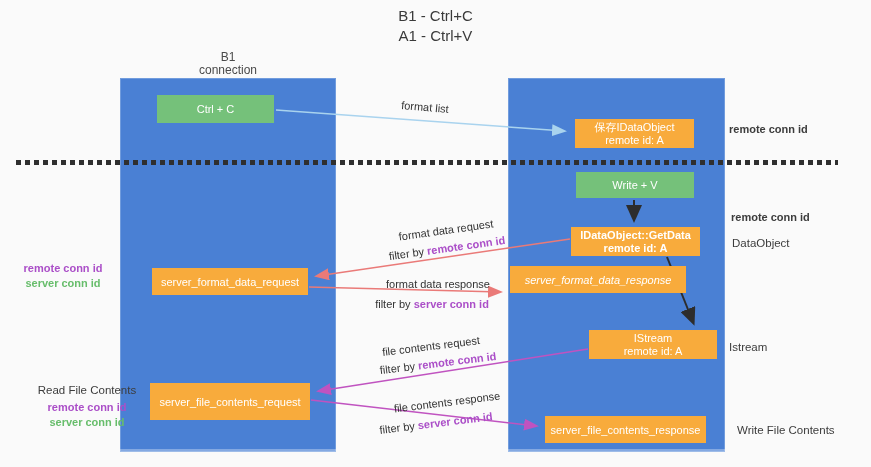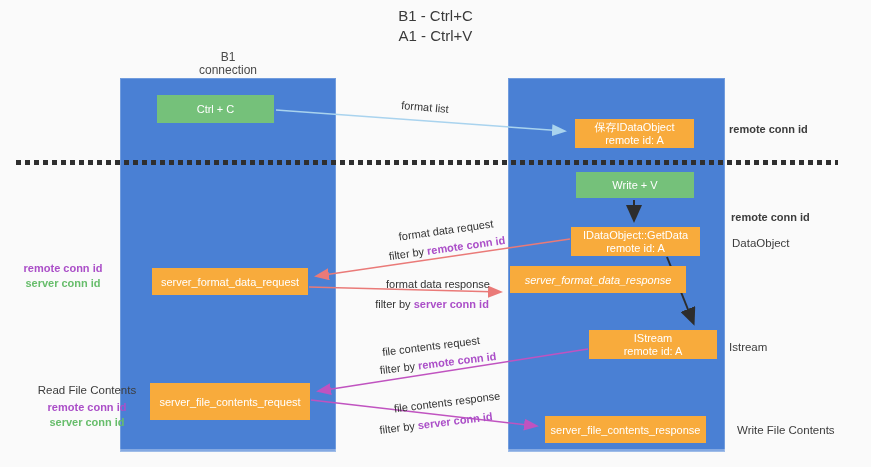--- a/index.html
+++ b/index.html
@@ -98,21 +98,21 @@
 
   <div class="node orange" style="left:575px; top:119px; width:119px; height:29px;">
     <div class="l2">保存IDataObject</div>
     <div class="l2">remote id: A</div>
   </div>
 
   <div class="node green" style="left:576px; top:172px; width:118px; height:26px;">
     <div>Write + V</div>
   </div>
 
-  <div class="node orange" style="left:571px; top:227px; width:129px; height:29px;">
+  <div class="node orange" style="left:571px; top:227px; width:129px; height:29px;font-weight:bold;">
     <div class="l2">IDataObject::GetData</div>
     <div class="l2">remote id: A</div>
   </div>
 
   <div class="node orange" style="left:152px; top:268px; width:156px; height:27px;">
     <div>server_format_data_request</div>
   </div>
 
   <div class="node orange" style="left:510px; top:266px; width:176px; height:27px;font-style:italic;">
     <div>server_format_data_response</div>

